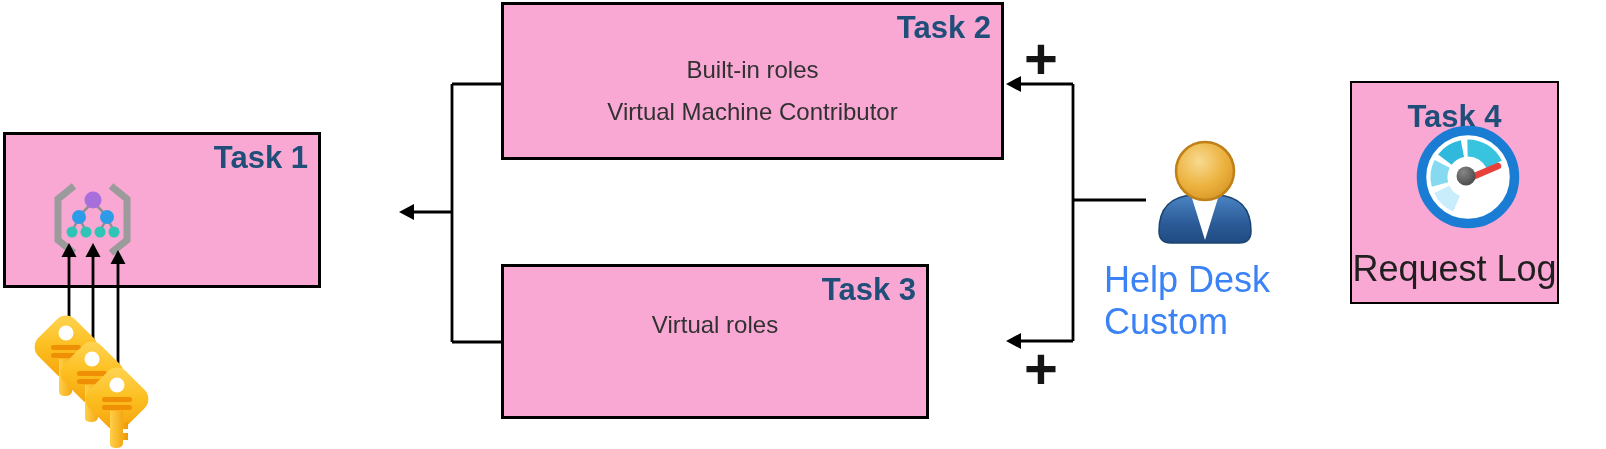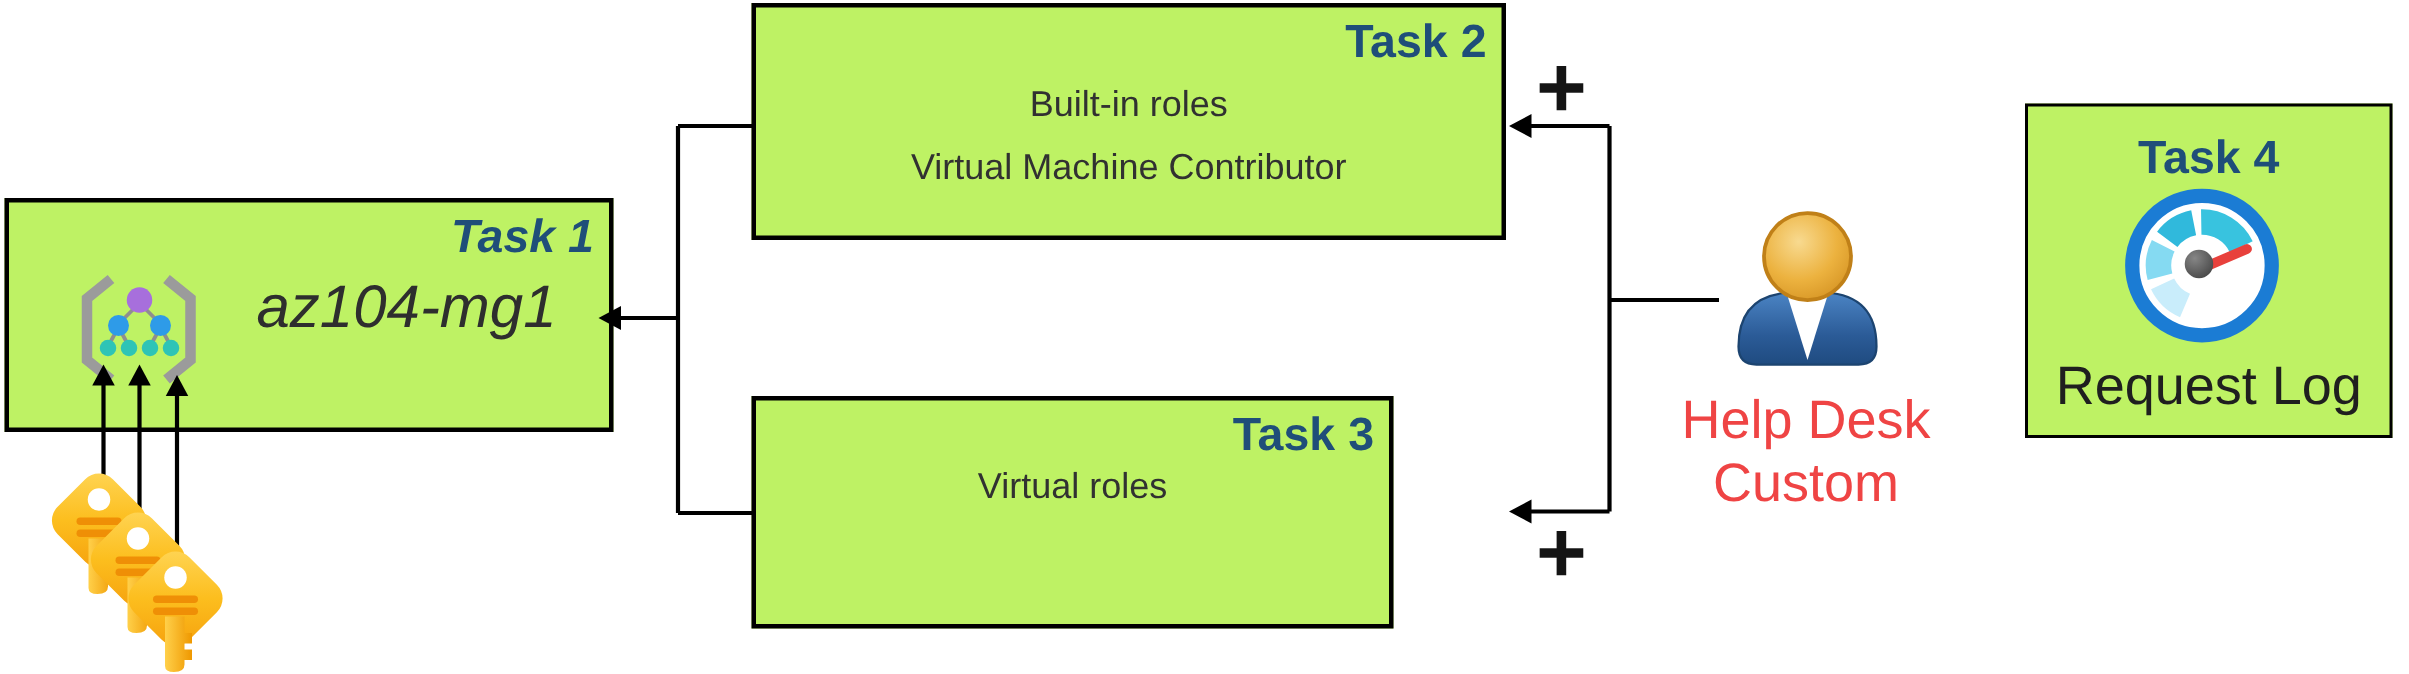--- a/index.html
+++ b/index.html
@@ -1,50 +1,49 @@
 <!DOCTYPE html>
 <html><head>
 <meta charset="utf-8">
 <style>
   html,body{margin:0;padding:0;background:#fff;font-family:"Liberation Sans",sans-serif;}
   #canvas{position:relative;width:1606px;height:449px;background:#fff;overflow:hidden;}
 
-  .task-box{position:absolute;background:#bef264;border:3px solid #000;box-sizing:border-box;z-index:1;}
-  #task1-box{left:3px;top:132px;width:406px;height:156px;font-style:italic;}
+  .task-box{position:absolute;background:#f9a8d4;border:3px solid #000;box-sizing:border-box;z-index:1;}
+  #task1-box{left:3px;top:132px;width:318px;height:156px;}
   #task2-box{left:501px;top:2px;width:503px;height:158px;}
   #task3-box{left:501px;top:264px;width:428px;height:155px;}
-  #task4-box{left:1350px;top:69px;width:245px;height:223px;border-width:2px;}
+  #task4-box{left:1350px;top:81px;width:209px;height:223px;border-width:2px;}
 
   .task-label{position:absolute;top:5px;right:10px;font-size:31px;font-weight:bold;color:#1f4e79;white-space:nowrap;}
   #task4-box .task-label{right:0;left:0;top:16px;text-align:center;}
 
   .box-lines{position:absolute;left:0;right:0;text-align:center;font-size:24px;line-height:42px;color:#313131;}
   #task1-title{position:absolute;left:130px;right:0;top:48px;text-align:center;font-size:40px;color:#2e2e2e;}
   #task2-box .box-lines{top:44px;}
   #task3-box .box-lines{top:37px;}
   #task4-caption{position:absolute;left:0;right:0;top:165px;text-align:center;font-size:36px;color:#1f1f1f;}
 
-  #helpdesk-label{position:absolute;left:1104px;top:259px;width:200px;text-align:center;
-    font-size:36px;line-height:42px;color:#ef4444;z-index:2;}
+  #helpdesk-label{position:absolute;left:1104px;top:259px;width:200px;
+    font-size:36px;line-height:42px;color:#3b82f6;z-index:2;}
 
   .plus{position:absolute;width:60px;height:60px;display:flex;align-items:center;justify-content:center;
     font-size:58px;font-weight:bold;color:#141414;z-index:2;}
   #plus-top{left:1011px;top:28px;}
   #plus-bottom{left:1011px;top:338px;}
 
   #overlay{position:absolute;left:0;top:0;z-index:5;pointer-events:none;}
 </style>
 </head>
 <body>
 
 <div id="canvas">
 
   <div class="task-box" id="task1-box">
     <div class="task-label">Task 1</div>
-    <div id="task1-title">az104-mg1</div>
   </div>
 
   <div class="task-box" id="task2-box">
     <div class="task-label">Task 2</div>
     <div class="box-lines">
       <div>Built-in roles</div>
       <div>Virtual Machine Contributor</div>
     </div>
   </div>
 

